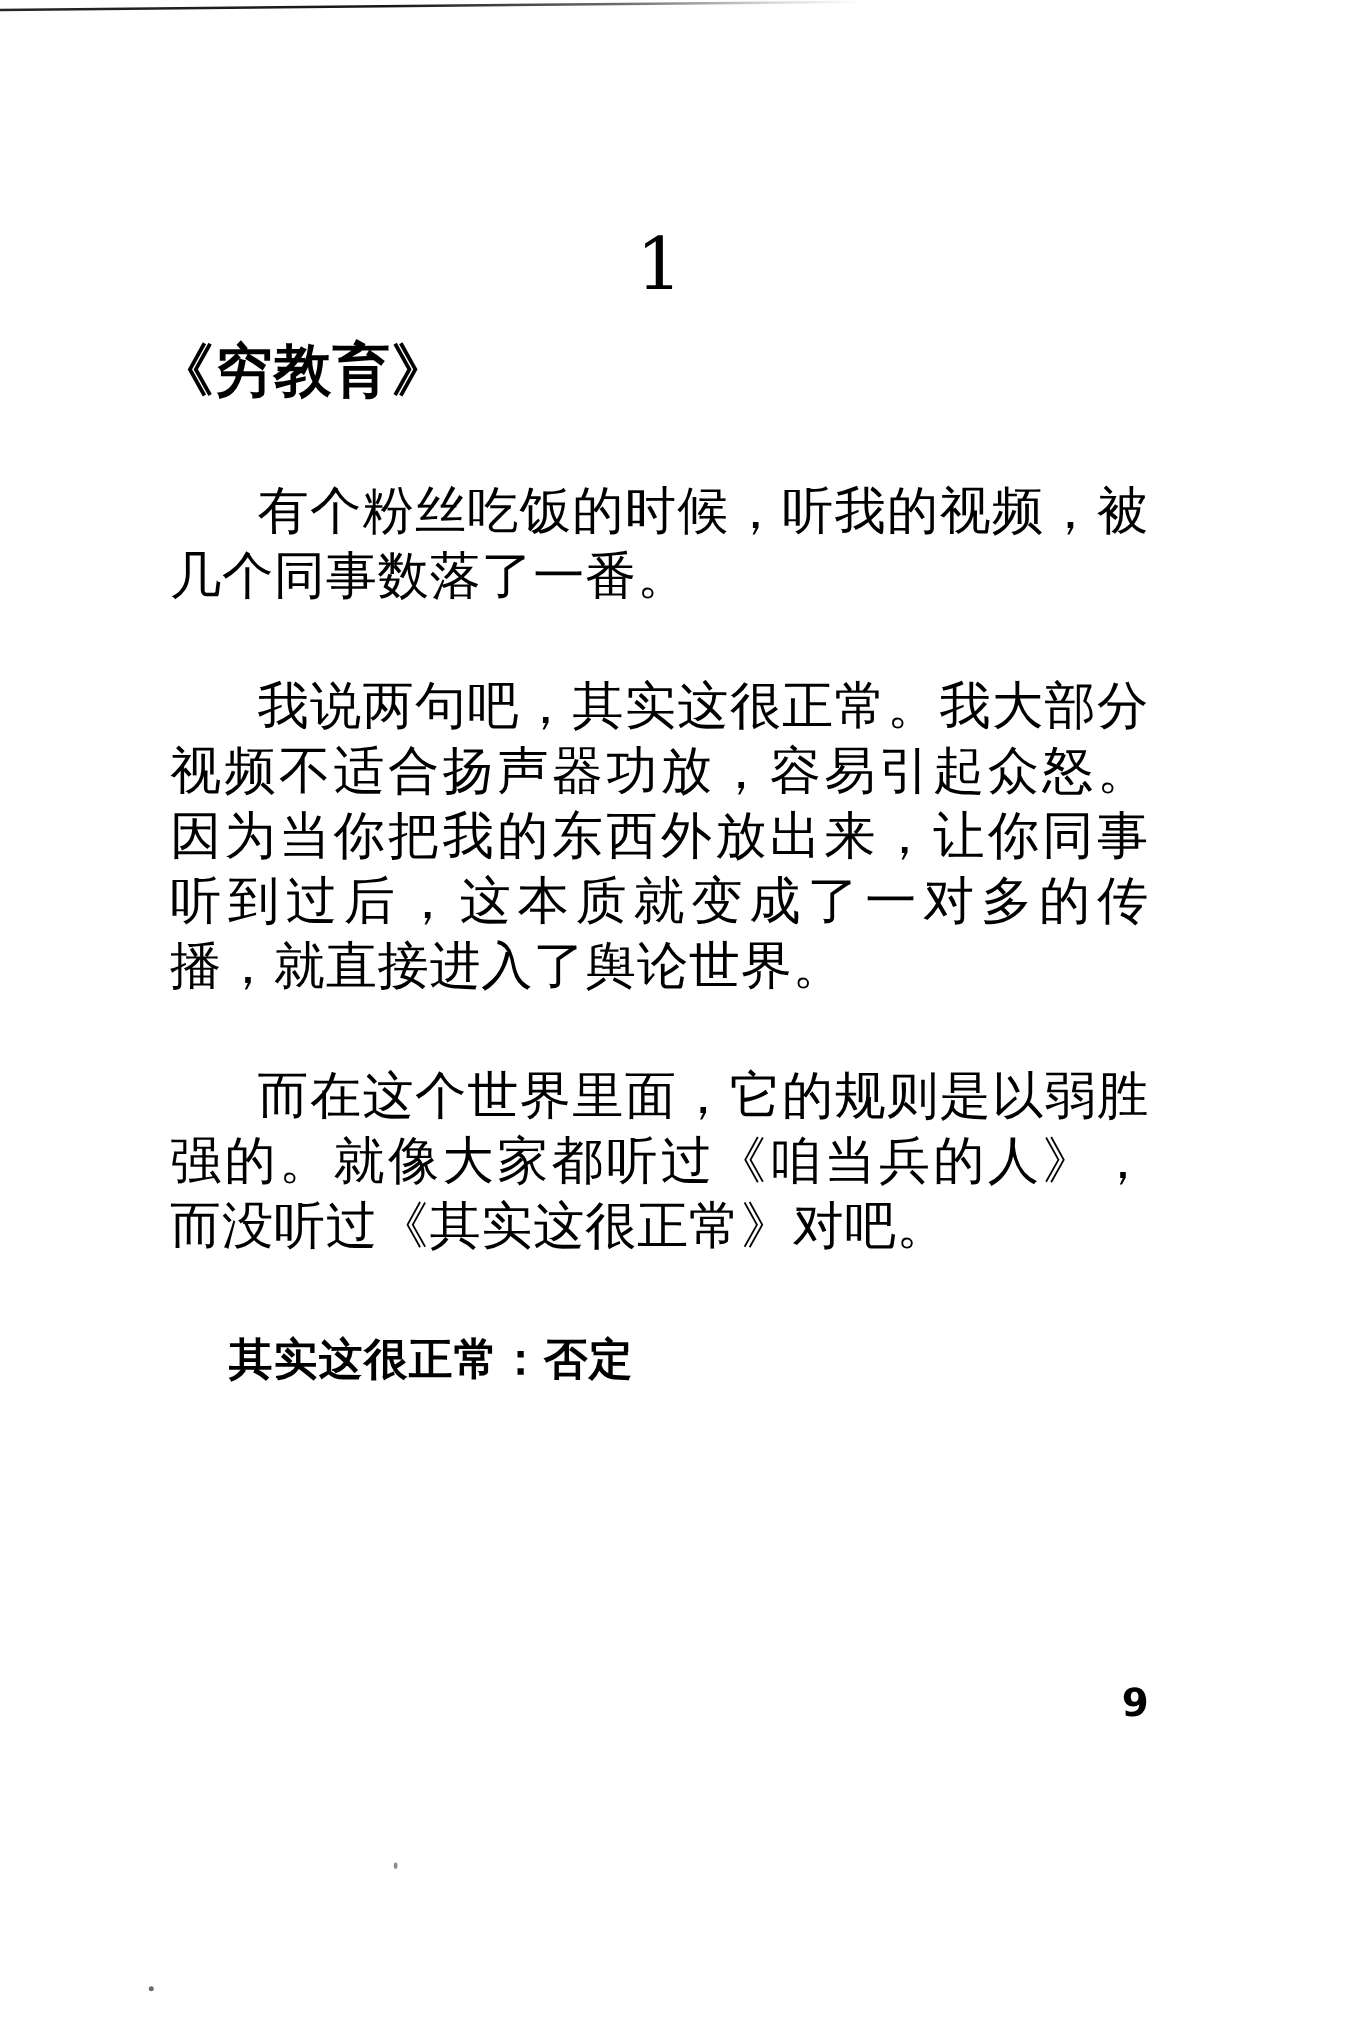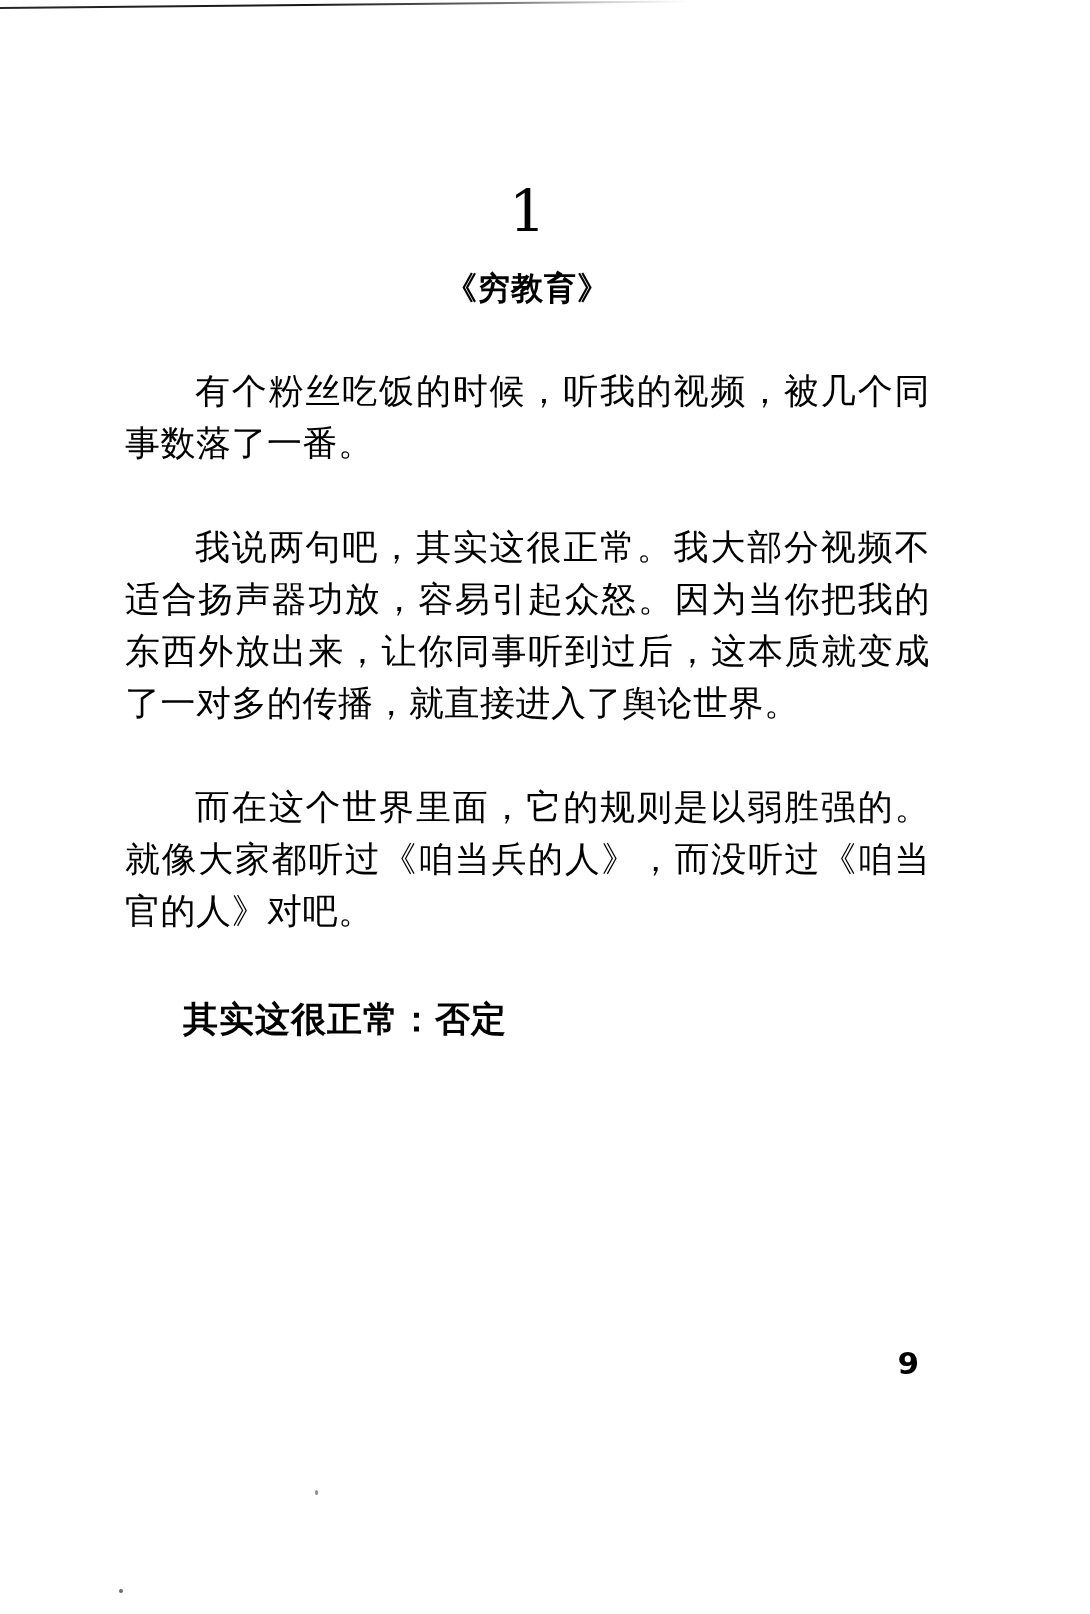--- a/index.html
+++ b/index.html
@@ -56,33 +56,33 @@
     text-align: center;
     font-family: "DejaVu Serif", "Liberation Serif", serif;
     font-size: 58px;
     line-height: 1;
     font-weight: 400;
     margin-top: 182px;
     letter-spacing: 0;
   }
 
   .chapter-title {
-    text-align: center;
+    text-align: left;
     font-family: "DejaVu Serif", "Liberation Serif", serif;
-    font-size: 32px;
+    font-size: 46px;
     line-height: 1.2;
     font-weight: 600;
     margin-top: 29px;
     letter-spacing: 1px;
   }
 
   p.para {
-    font-size: 35px;
+    font-size: 41px;
     line-height: 52px;
-    margin: 0;
+    margin: 11px;
     text-indent: 70px;
     text-align: justify;
     text-justify: inter-character;
     letter-spacing: 0.5px;
     font-weight: 400;
   }
   p.para.first { margin-top: 58px; }
   p.para.gap   { margin-top: 52px; }
 
   h2.subhead {
@@ -120,21 +120,21 @@
   <div class="content">
 
     <div class="chapter-number">1</div>
 
     <div class="chapter-title">《穷教育》</div>
 
     <p class="para first">有个粉丝吃饭的时候，听我的视频，被几个同事数落了一番。</p>
 
     <p class="para gap">我说两句吧，其实这很正常。我大部分视频不适合扬声器功放，容易引起众怒。因为当你把我的东西外放出来，让你同事听到过后，这本质就变成了一对多的传播，就直接进入了舆论世界。</p>
 
-    <p class="para gap">而在这个世界里面，它的规则是以弱胜强的。就像大家都听过《咱当兵的人》，而没听过《咱当官的人》对吧。</p>
+    <p class="para gap">而在这个世界里面，它的规则是以弱胜强的。就像大家都听过《咱当兵的人》，而没听过《其实这很正常》对吧。</p>
 
 
     <h2 class="subhead">其实这很正常：否定</h2>
 
 
   </div>
 
   <div class="page-number">9</div>
 
 </div>

